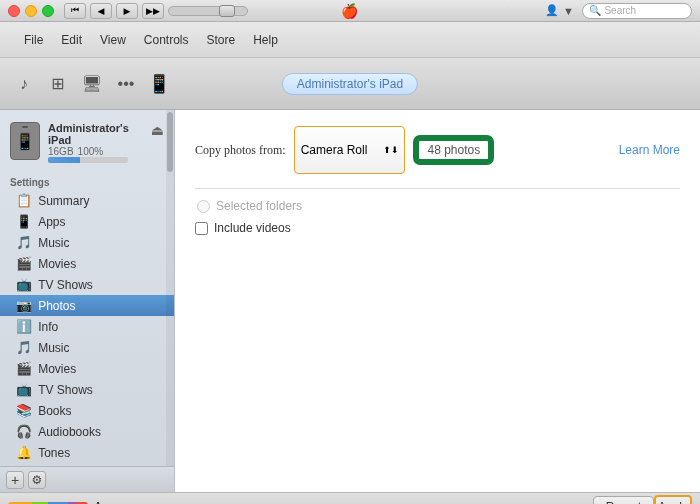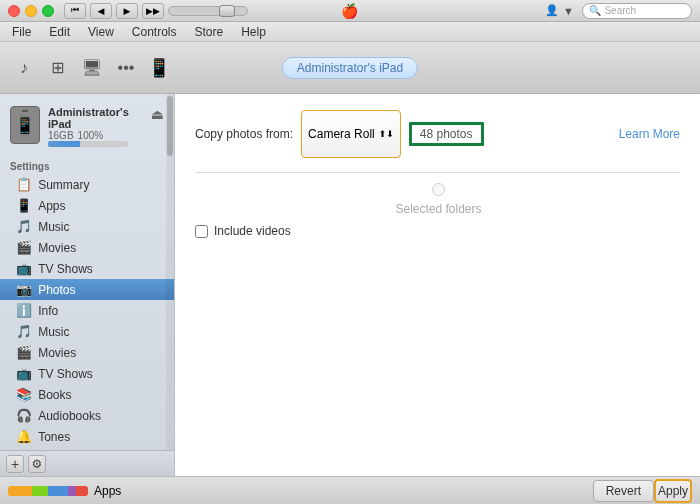--- a/index.html
+++ b/index.html
@@ -80,26 +80,26 @@
       border-radius: 10px;
       padding: 1px 6px;
       width: 110px;
       height: 16px;
       font-size: 10px;
       color: #888;
     }
 
     
     .menu-bar {
-      height: 20px;
+      height: 36px;
       background: linear-gradient(to bottom, #e8e8e8, #d8d8d8);
       border-bottom: 1px solid #c0c0c0;
       display: flex;
       align-items: center;
-      padding: 0 4px;
+      padding: 0 16px;
       gap: 2px;
     }
     .menu-item {
       padding: 1px 8px;
       font-size: 12px;
       color: #333;
       cursor: pointer;
       border-radius: 3px;
     }
 
@@ -260,34 +260,34 @@
       margin-bottom: 14px;
     }
 
     .copy-photos-row {
       display: flex;
       align-items: center;
       gap: 8px;
       margin-bottom: 14px;
     }
     .copy-label {
-      font-size: 12px; color: #333;
+      font-size: 12px; color: #333; font-family: Liberation Serif, serif;
     }
     .camera-roll-select {
       border: 1px solid #e8a020;
       border-radius: 4px;
       background: linear-gradient(to bottom, #fefefe, #f0f0f0);
       padding: 16px 6px;
       font-size: 12px;
       cursor: pointer;
-      display: flex; align-items: center; gap: 4px;
+      display: flex; align-items: center; gap: 16px;
     }
     .photos-count {
-      border: 3px solid #15803d;
-      border-radius: 1px;
+      border: 6px solid #15803d;
+      border-radius: 7px;
       padding: 2px 8px;
       font-size: 12px;
       color: #555;
     }
     .learn-more {
       margin-left: auto;
       color: #4a90d9;
       font-size: 12px;
       cursor: pointer;
       text-decoration: none;
@@ -524,21 +524,21 @@
         <span>Camera Roll</span>
         <span style="font-size:9px;">⬆⬇</span>
       </div>
       <span class="photos-count">48 photos</span>
       <a class="learn-more">Learn More</a>
     </div>
 
     <div class="divider"></div>
 
     <div class="radio-group">
-      <div class="radio-item disabled" style="padding-left:2px;flex-direction:column;">
+      <div class="radio-item disabled" style="padding-left:2px;">
         <input type="radio" name="folders" disabled="" style="">
         <span>Selected folders</span>
       </div>
     </div>
 
     <div class="checkbox-item">
       <input type="checkbox" style="">
       <span>Include videos</span>
     </div>
 

